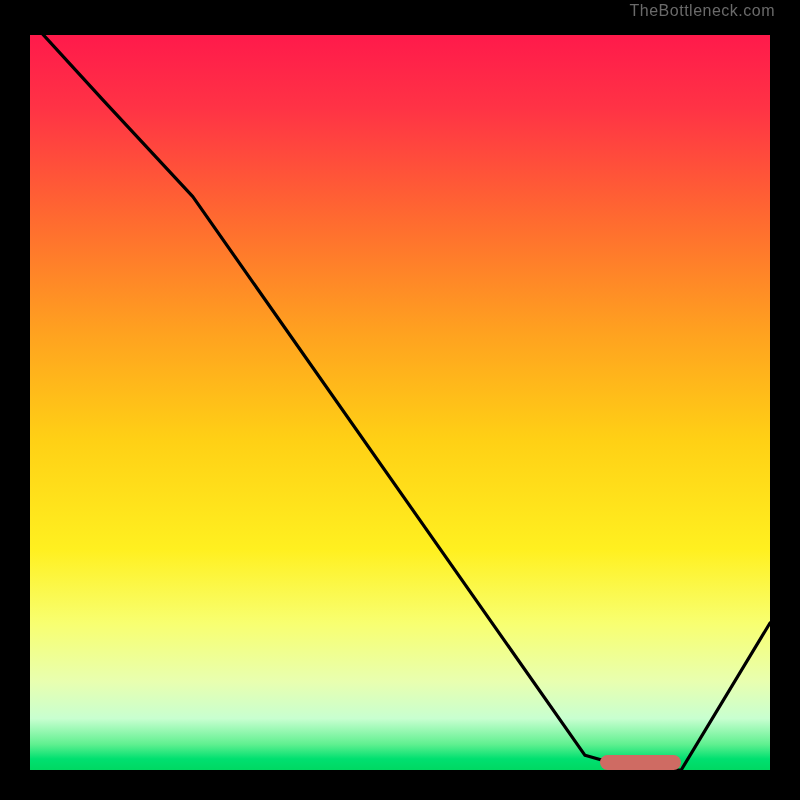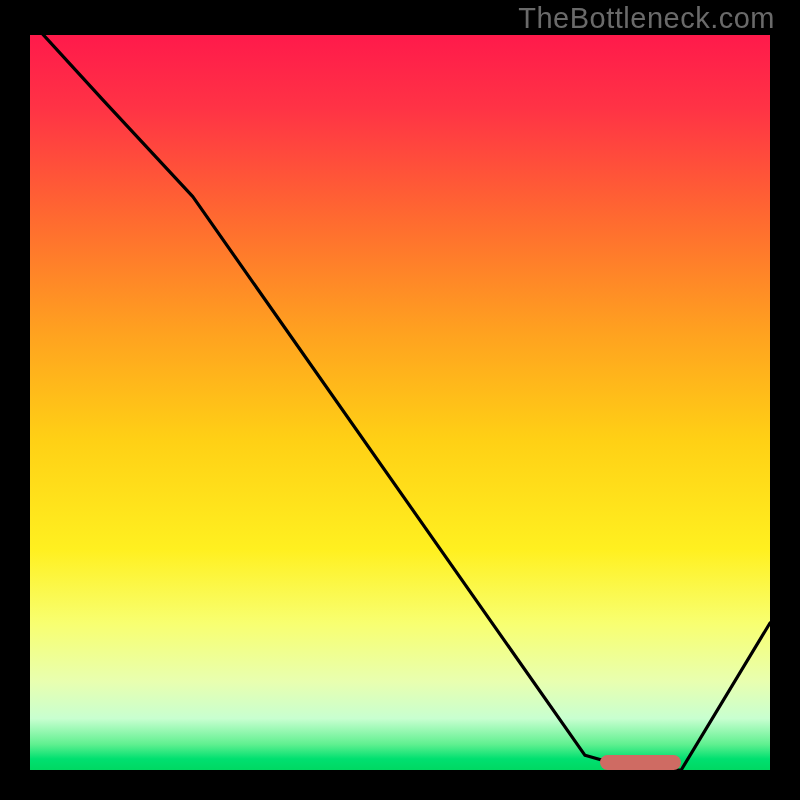--- a/index.html
+++ b/index.html
@@ -17,21 +17,21 @@
     top: 0;
     width: 800px;
     height: 800px;
     background: #000;
   }
   .watermark {
     position: absolute;
     top: 2px;
     right: 25px;
     color: #6a6a6a;
-    font-size: 29px;
+    font-size: 16px;
     letter-spacing: 0.5px;
     font-weight: 500;
   }
   .plot {
     position: absolute;
     left: 30px;
     top: 35px;
     width: 740px;
     height: 735px;
   }

